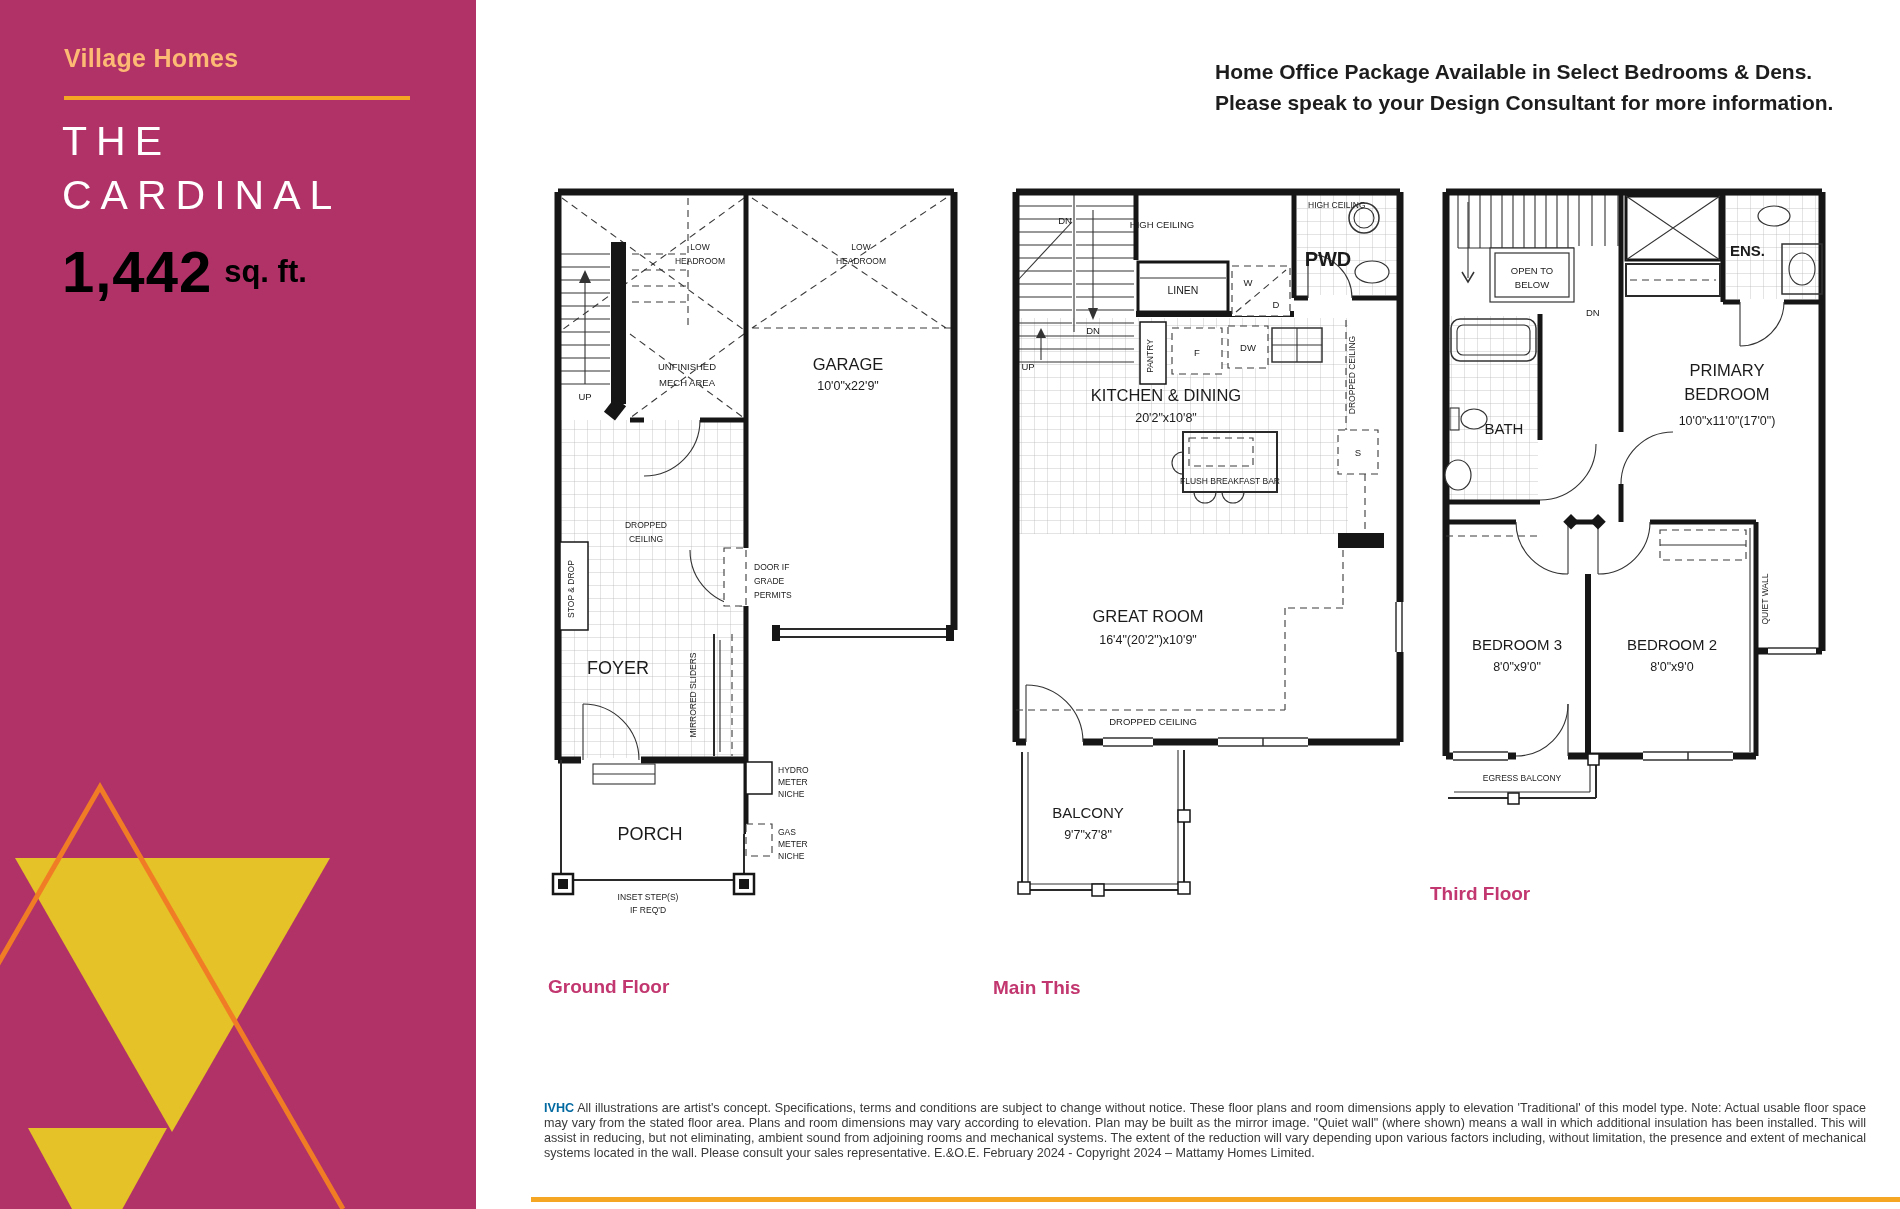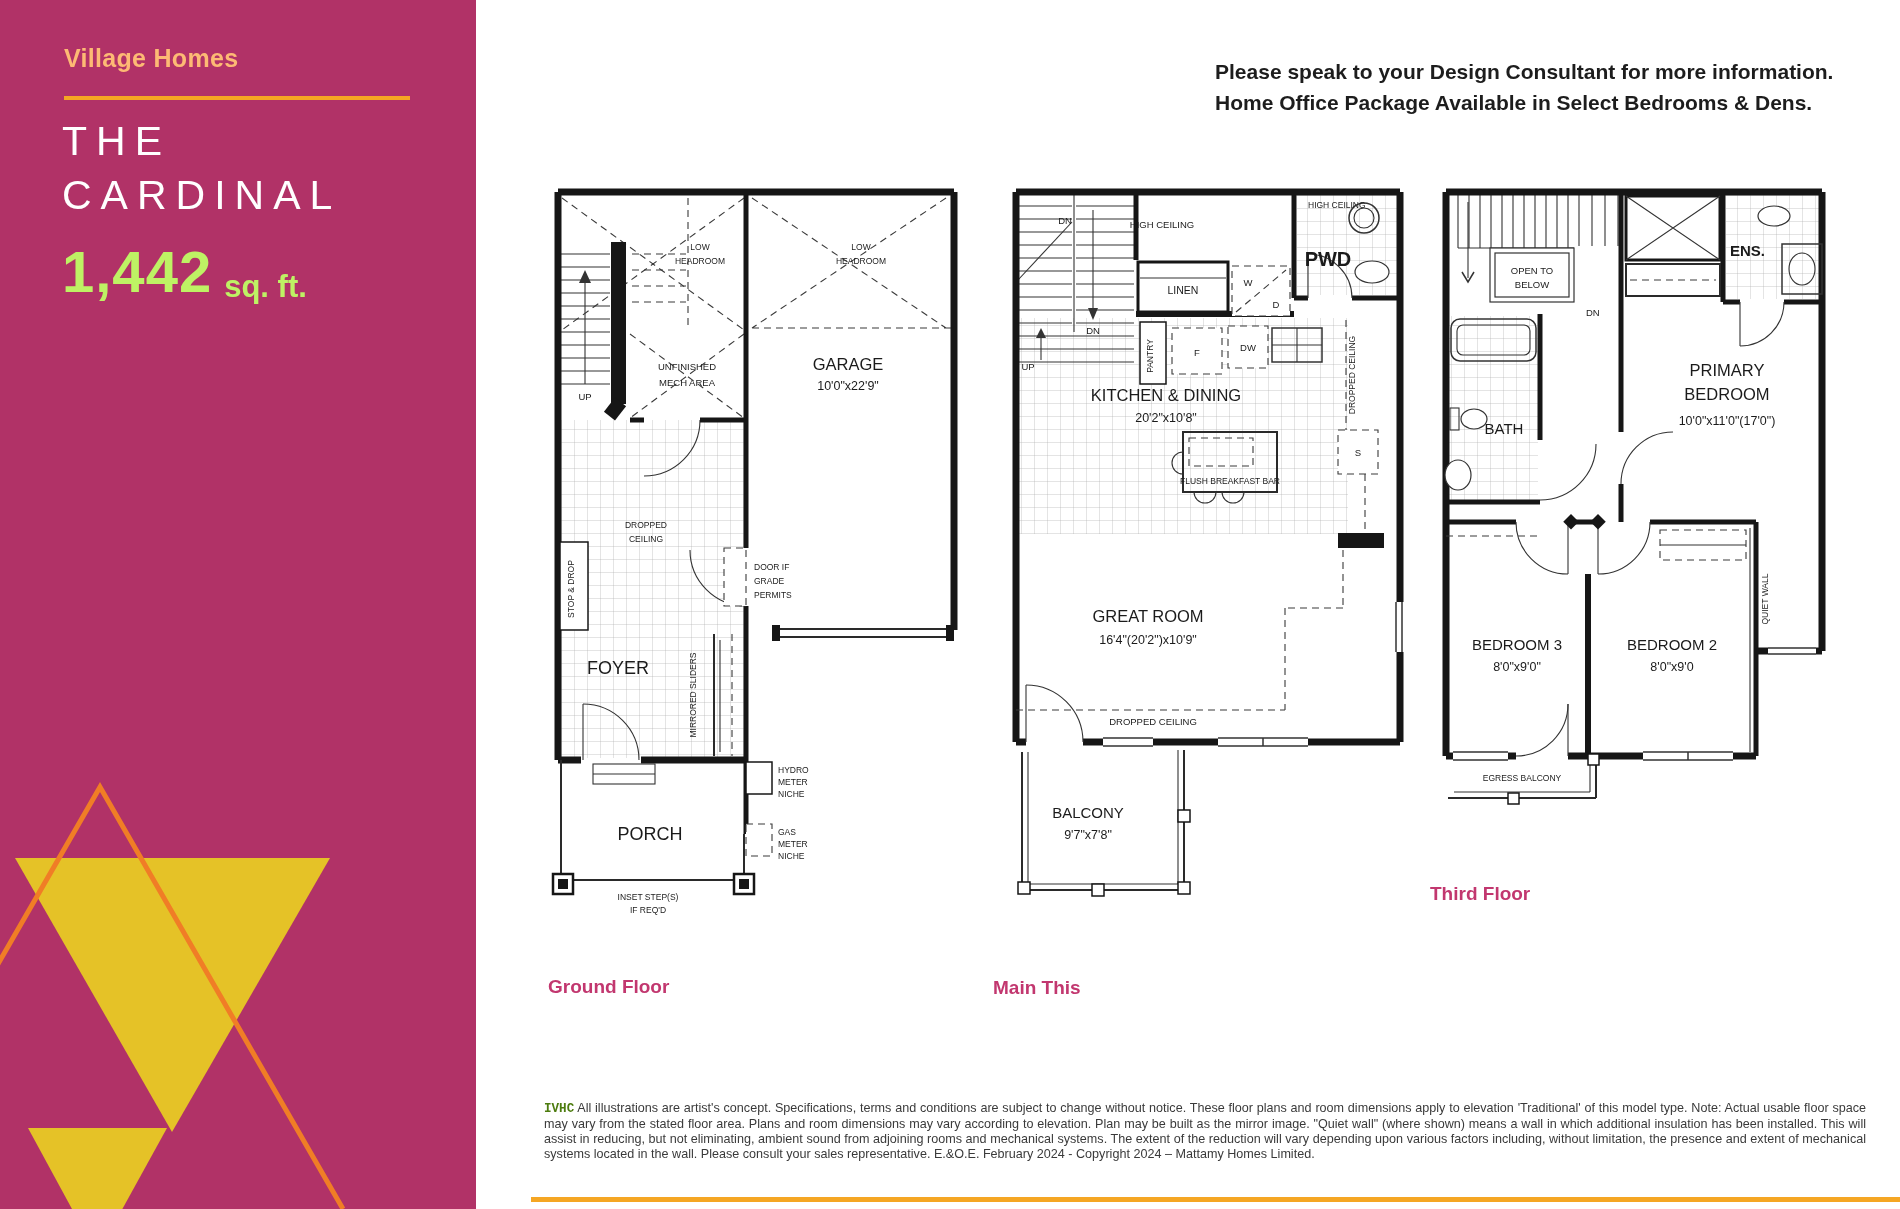--- a/index.html
+++ b/index.html
@@ -4,21 +4,21 @@
 <style>
   html,body{margin:0;padding:0;background:#fff;}
   #page{position:relative;width:1900px;height:1209px;background:#ffffff;
         font-family:"Liberation Sans",sans-serif;overflow:hidden;}
   
   .sidebar{position:absolute;left:0;top:0;width:476px;height:1209px;background:#B13267;}
   .brand{position:absolute;left:64px;top:44px;font-size:25px;font-weight:700;color:#fdba74;letter-spacing:.3px;}
   .brand-rule{position:absolute;left:64px;top:96px;width:346px;height:4px;background:#F5A623;}
   .model-title{position:absolute;left:62px;color:#ffffff;font-weight:400;font-size:41px;letter-spacing:9px;}
   .mt1{top:118px;} .mt2{top:172px;}
-  .sqft{position:absolute;left:62px;top:238px;color:#bef264;display:flex;align-items:flex-end;gap:12px;}
+  .sqft{position:absolute;left:62px;top:238px;color:#000000;display:flex;align-items:center;gap:12px;}
   .sqft-num{font-size:58px;font-weight:700;letter-spacing:1px;}
   .sqft-unit{font-size:31px;font-weight:700;}
   
   .header{position:absolute;left:1215px;top:56px;color:#1d1d1d;font-size:21px;font-weight:700;line-height:31px;}
   
   .plan{position:absolute;}
   .floor-label{position:absolute;font-size:19px;font-weight:700;color:#C2376F;}
   svg text{fill:#1b1b1b;font-family:"Liberation Sans",sans-serif;}
   .w7{stroke:#161616;stroke-width:7;fill:none;}
   .w6{stroke:#161616;stroke-width:6;fill:none;}
@@ -31,21 +31,21 @@
   .dash{stroke:#3a3a3a;stroke-width:1.1;fill:none;stroke-dasharray:7 5;}
   .dashf{stroke:#3a3a3a;stroke-width:1.1;fill:#fff;stroke-dasharray:7 5;}
   .blk{fill:#161616;stroke:none;}
   .t8{font-size:8.5px;} .t9{font-size:9.5px;} .t10{font-size:10.5px;}
   .t12{font-size:12.5px;} .t15s{font-size:15px;} .t16{font-size:16.5px;}
   .t18{font-size:18px;} .t20{font-size:20px;}
   .mid{text-anchor:middle;}
   
   .footer{position:absolute;left:544px;top:1101px;width:1322px;font-size:12.6px;line-height:14.9px;
           color:#3a3a3a;text-align:justify;}
-  .footer .code{color:#4d7c0f;font-weight:700;font-family:Liberation Mono, monospace;}
+  .footer .code{color:#0369a1;font-weight:700;}
   .gold-bar{position:absolute;left:531px;top:1197px;width:1369px;height:5px;background:#F5A623;}
 </style>
 </head>
 <body>
 
 <div id="page">
 
   <div class="sidebar">
     <div class="brand">Village Homes</div>
     <div class="brand-rule"></div>
@@ -56,22 +56,22 @@
       <span class="sqft-unit">sq. ft.</span>
     </div>
     <svg style="position:absolute;left:0;top:750px;" width="476" height="459" viewBox="0 0 476 459">
       <polygon points="15,108 330,108 172,382" fill="#E5C227"></polygon>
       <polygon points="28,378 167,378 97,505" fill="#E5C227"></polygon>
       <path d="M-40,280 L100,37 L343,459" fill="none" stroke="#F07D26" stroke-width="5"></path>
     </svg>
   </div>
 
   <div class="header">
+    <div>Home Office Package Available in Select Bedrooms &amp; Dens.</div>
     <div>Please speak to your Design Consultant for more information.</div>
-    <div>Home Office Package Available in Select Bedrooms &amp; Dens.</div>
   </div>
 
   <svg class="plan" style="left:548px;top:182px;" width="422" height="740" viewBox="0 0 422 740">
     <defs>
       <pattern id="gpat" width="13" height="13" patternUnits="userSpaceOnUse">
         <path d="M13,0 H0 V13" fill="none" stroke="#b0b0b0" stroke-width="0.7"></path>
       </pattern>
     </defs>
     <rect x="12" y="238" width="184" height="338" fill="url(#gpat)"></rect>
 

